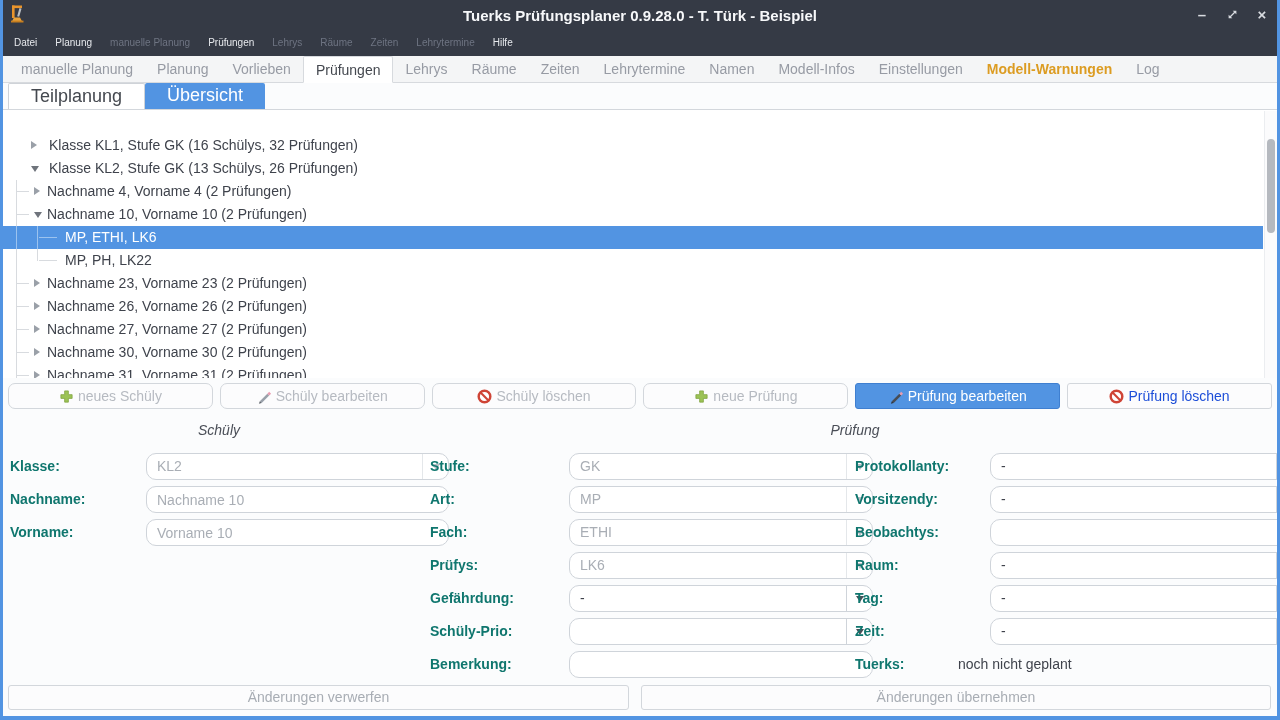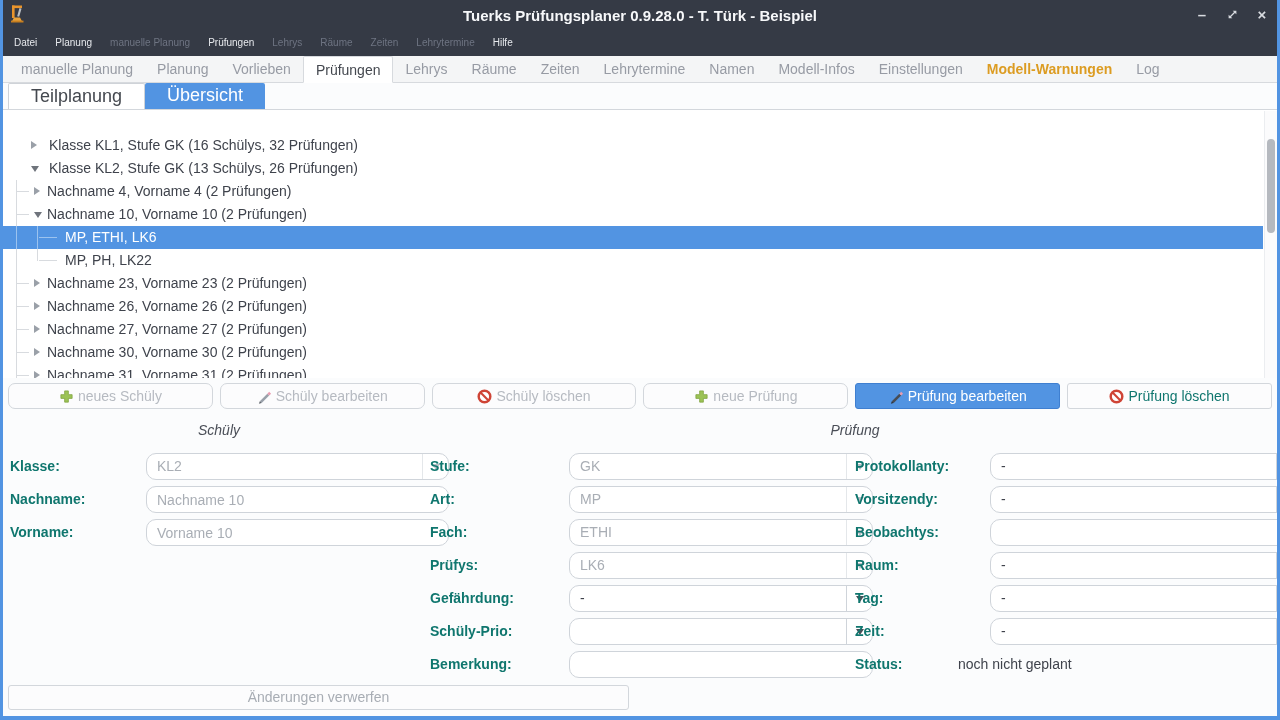--- a/index.html
+++ b/index.html
@@ -59,21 +59,21 @@
   .dash.d2 { left:36px; width:18px; }
   .dash.d1 { left:14px; width:12px; }
   .sel .g, .sel .dash { background:#9cc3ef; }
 
   .scrollbar { position:absolute; right:0; top:1px; bottom:0; width:13px; background:#fbfbfc; border-left:1px solid #ebedf0; }
   .thumb { position:absolute; left:2px; top:28px; width:8px; height:94px; background:#b5b9bf; border-radius:4px; }
 
   
   .actionsrow { position:absolute; left:0; top:383px; width:100%; height:27px; display:flex; gap:7px; padding:0 5px; }
   .abtn { flex:1; height:26px; background:#fcfcfd; border:1px solid #d3d7dc; border-radius:3px;
-    display:flex; align-items:center; justify-content:center; gap:4px; font-size:14px; color:#0f766e; }
+    display:flex; align-items:center; justify-content:center; gap:4px; font-size:14px; color:#1d4ed8; }
   .abtn.dis { color:#b6bac1;border-radius:7px; }
   .abtn.primary { background:#5294e2; border-color:#3f7fd0; color:#ffffff; }
   .abtn svg { flex:0 0 auto; }
 
   
   .formarea { position:absolute; left:0; top:418px; width:100%; height:262px; }
   .sechdr { position:absolute; top:4px; font-size:14px; font-style:italic; color:#4a4e57; text-align:center; }
   .hdr-schuely { left:0; width:432px; }
   .hdr-pruefung { left:432px; width:840px; }
   .flabel { position:absolute; font-size:14px; color:#0f766e; line-height:27px; height:27px;font-weight:bold; }
@@ -379,21 +379,22 @@
           <span class="tri"></span>
         </span>
     </div>
     <div class="flabel c3-label r5">Zeit:</div>
     <div class="field combo c3-field r5">
       <span class="val">-</span>
       <span class="arrowbox">
           <span class="tri"></span>
         </span>
     </div>
-    <div class="flabel c3-label r6">Status:</div>
+    <div class="flabel c3-label r6">Tuerks:</div>
     <div class="statusval">noch nicht geplant</div>
   </div>
 
   <div class="footerrow">
     <div class="fbtn left">Änderungen verwerfen</div>
+    <div class="fbtn right">Änderungen übernehmen</div>
   </div>
 
 </div>
 
 </body></html>

